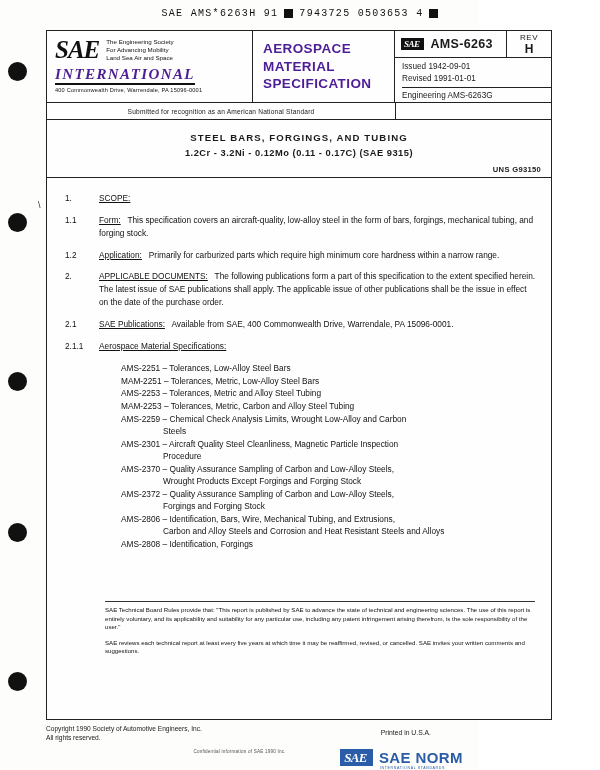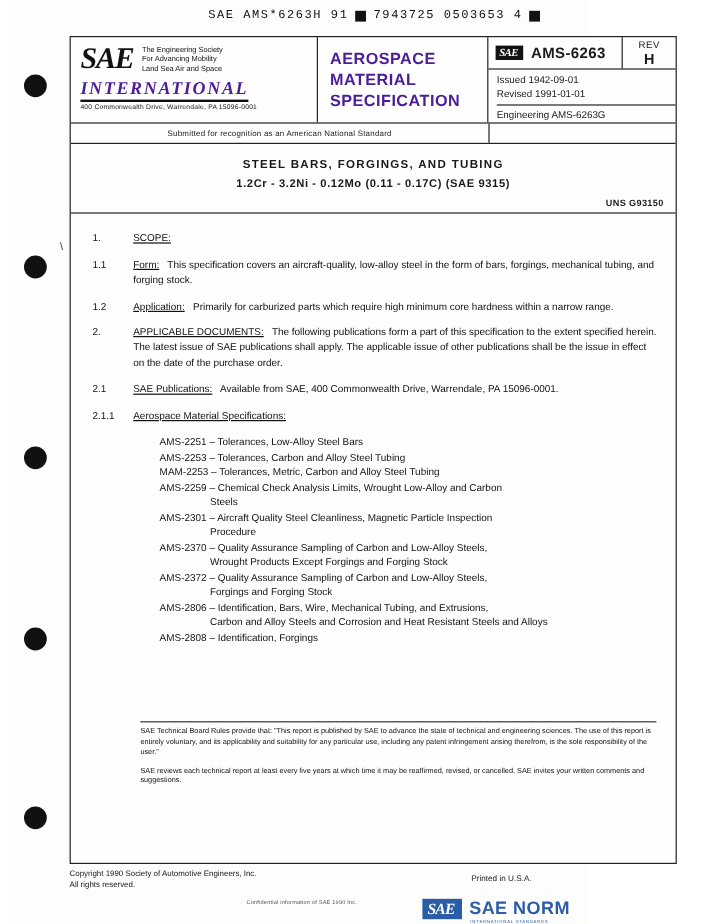--- a/index.html
+++ b/index.html
@@ -10,21 +10,21 @@
   body {
     width: 600px;
     height: 770px;
     font-family: "Liberation Sans", sans-serif;
     color: #1a1a1a;
     position: relative;
     overflow: hidden;
   }
   .page {
     position: absolute;
-    left: 12px; top: 0;
+    left: 0; top: 0;
     width: 479px;
     height: 770px;
     background: #fdfdfb;
   }
 
   
   .punch {
     position: absolute;
     left: 8px;
     width: 19px;
@@ -496,22 +496,27 @@
         <div class="c"><span class="u">Aerospace Material Specifications:</span></div>
       </div>
 
       <ul class="list">
         <li>
           <span>AMS-2251</span> –
           <span>Tolerances, Low-Alloy Steel Bars</span>
           <span class="cont"></span>
         </li>
         <li>
+          <span>MAM-2251</span> –
+          <span>Tolerances, Metric, Low-Alloy Steel Bars</span>
+          <span class="cont"></span>
+        </li>
+        <li>
           <span>AMS-2253</span> –
-          <span>Tolerances, Carbon and Alloy Steel Tubing</span>
+          <span>Tolerances, Metric and Alloy Steel Tubing</span>
           <span class="cont"></span>
         </li>
         <li>
           <span>MAM-2253</span> –
           <span>Tolerances, Metric, Carbon and Alloy Steel Tubing</span>
           <span class="cont"></span>
         </li>
         <li>
           <span>AMS-2259</span> –
           <span>Chemical Check Analysis Limits, Wrought Low-Alloy and Carbon</span>

